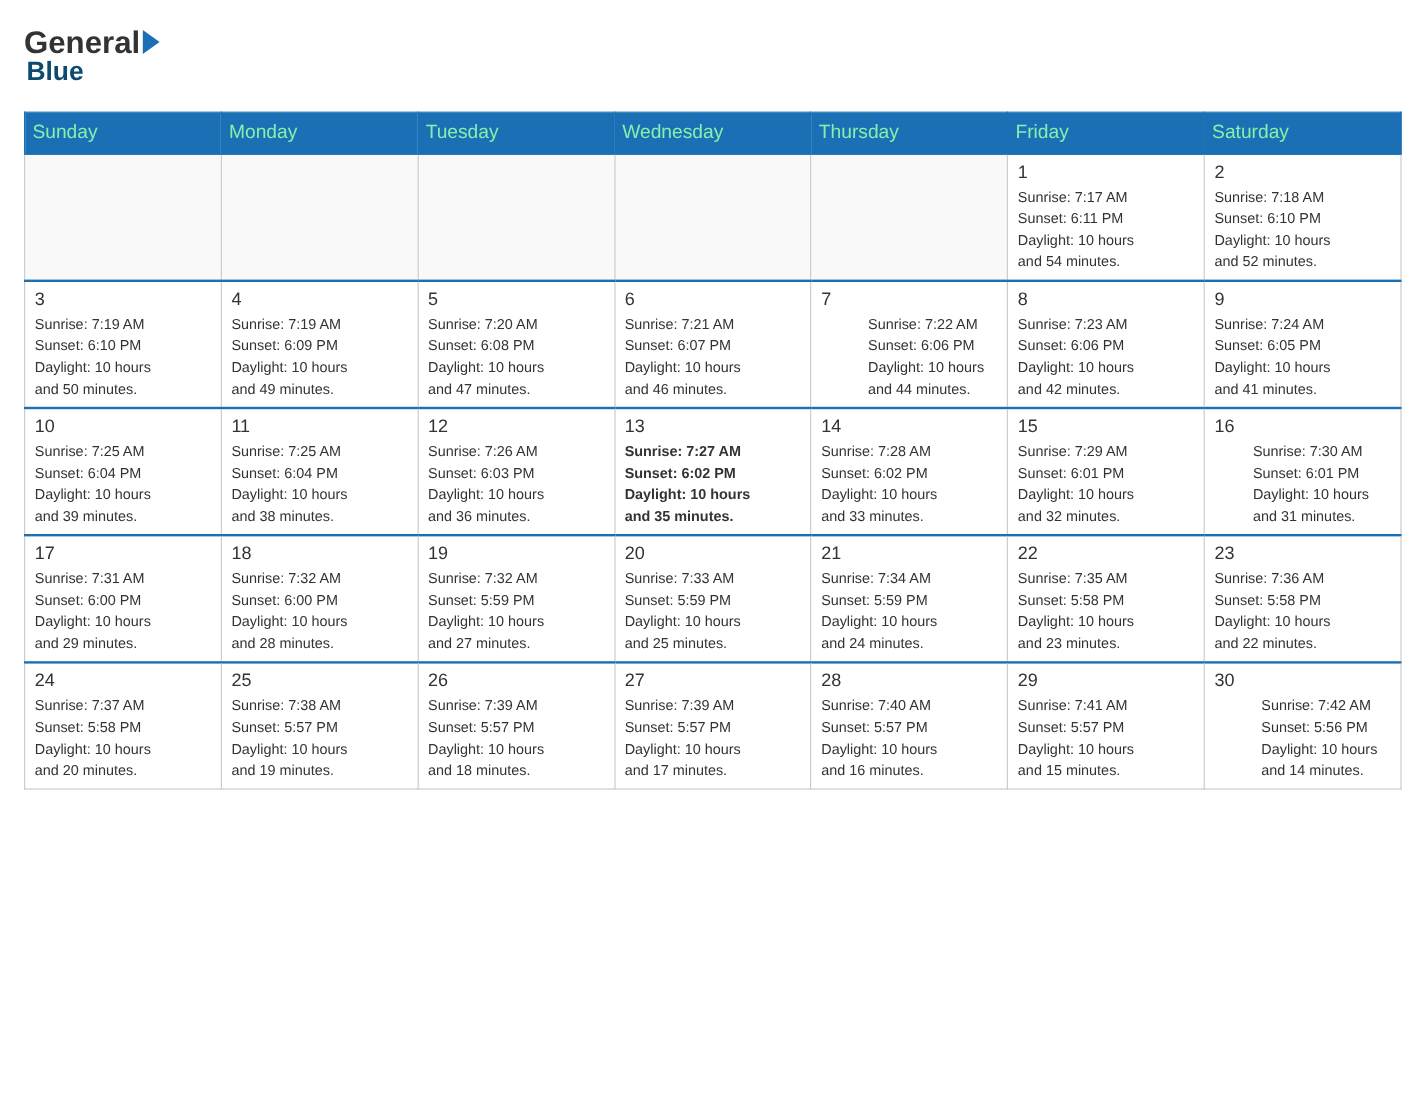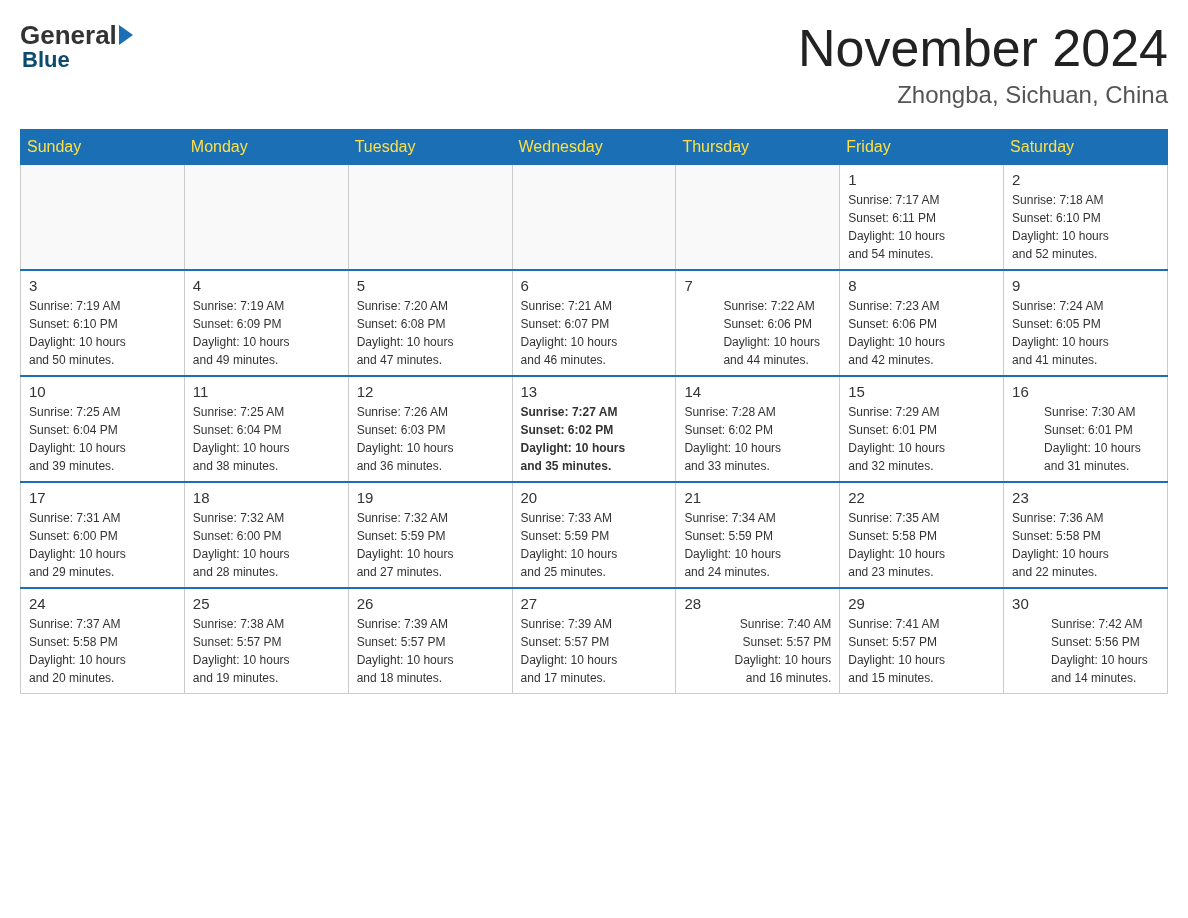--- a/index.html
+++ b/index.html
@@ -59,21 +59,21 @@
       color: #555;
       margin-top: 4px;
     }
     .calendar {
       width: 100%;
       border-collapse: collapse;
       border: 1px solid #1a6fb5;
     }
     .calendar th {
       background-color: #1a6fb5;
-      color: #fde047;
+      color: #86efac;
       padding: 8px 6px;
       text-align: left;
       font-size: 16px;
       font-weight: normal;
       border: 1px solid #1a6fb5;
     }
     .calendar td {
       vertical-align: top;
       padding: 6px 8px;
       border: 1px solid #ccc;
@@ -104,24 +104,20 @@
 </head>
 <body>
 
 <div class="header-area">
   <div class="logo-area">
     <div class="logo-text">
       <span>General</span>
       <div class="logo-arrow"></div>
     </div>
     <div class="logo-sub">Blue</div>
-  </div>
-  <div class="title-area">
-    <div class="main-title">November 2024</div>
-    <div class="subtitle">Zhongba, Sichuan, China</div>
   </div>
 </div>
 
 <table class="calendar" id="calendar-table">
   <thead>
     <tr id="header-row">
         <th>Sunday</th>
         <th>Monday</th>
         <th>Tuesday</th>
         <th>Wednesday</th>
@@ -329,21 +325,21 @@
         </td>
         <td>
           <span class="day-number">27</span>
           <div class="day-info" style="white-space: pre-line;">Sunrise: 7:39 AM
 Sunset: 5:57 PM
 Daylight: 10 hours
 and 17 minutes.</div>
         </td>
         <td>
           <span class="day-number">28</span>
-          <div class="day-info" style="white-space: pre-line; text-align: right;">Sunrise: 7:40 AM
+          <div class="day-info" style="white-space: pre-line;">Sunrise: 7:40 AM
 Sunset: 5:57 PM
 Daylight: 10 hours
 and 16 minutes.</div>
         </td>
         <td>
           <span class="day-number">29</span>
           <div class="day-info" style="white-space: pre-line;">Sunrise: 7:41 AM
 Sunset: 5:57 PM
 Daylight: 10 hours
 and 15 minutes.</div>

